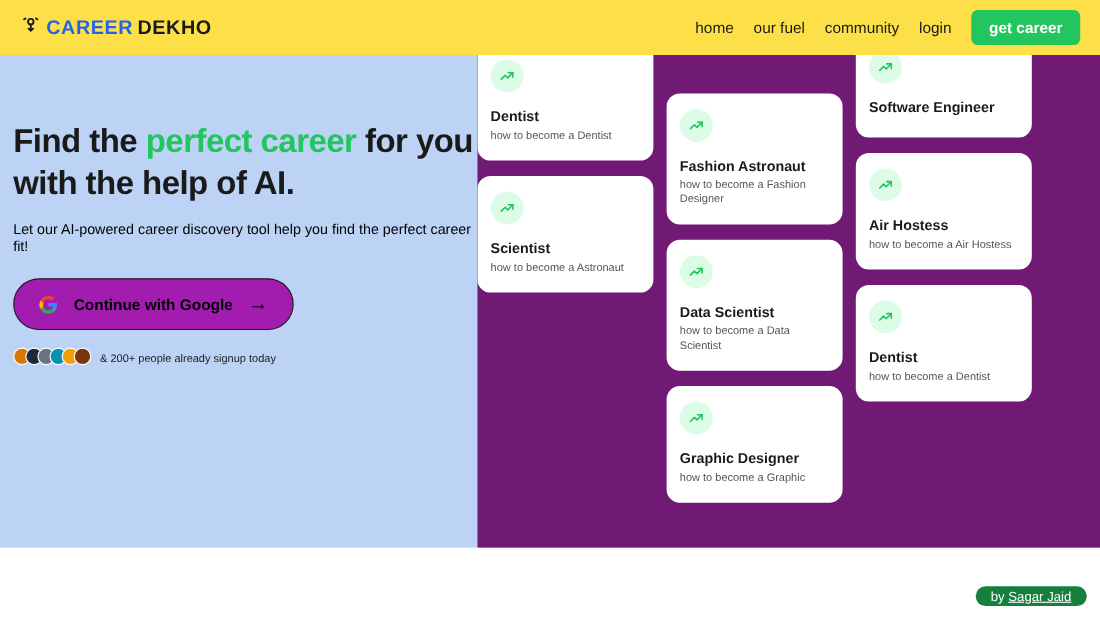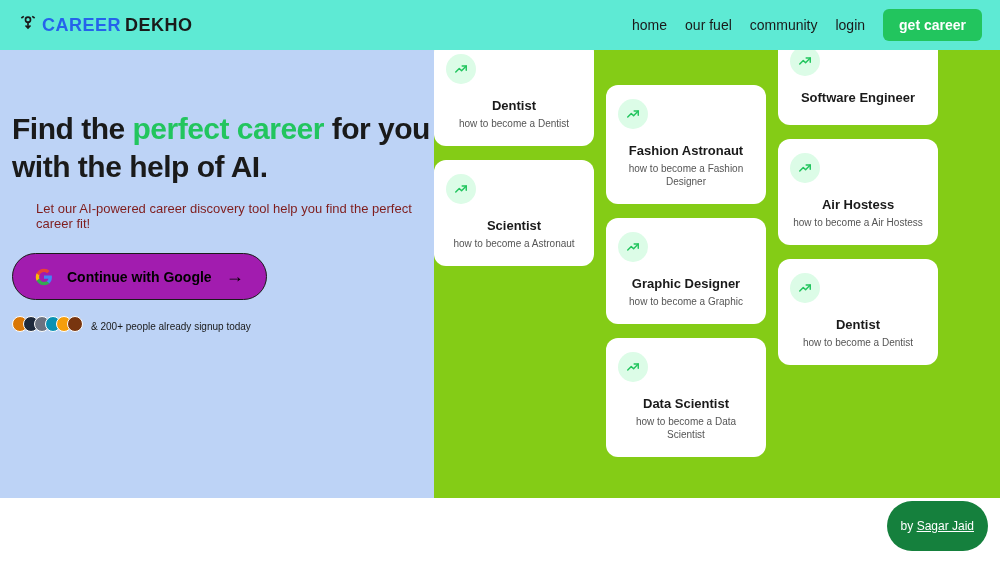--- a/index.html
+++ b/index.html
@@ -1,56 +1,56 @@
 <!DOCTYPE html>
 <html><head>
   <meta charset="utf-8">
   <style>
     * { margin: 0; padding: 0; box-sizing: border-box; }
     body { font-family: -apple-system, BlinkMacSystemFont, 'Segoe UI', sans-serif; width: 1000px; height: 563px; overflow: hidden; position: relative; background: #fff; }
     
-    header { display: flex; justify-content: space-between; align-items: center; padding: 15px 18px; background: #5eead4; height: 50px; }
+    header { display: flex; justify-content: space-between; align-items: center; padding: 15px 18px; background: #fde047; height: 50px; }
     .logo { display: flex; align-items: center; gap: 4px; font-weight: 700; font-size: 18px; letter-spacing: 0.5px; }
     .logo-icon svg { width: 20px; height: 20px; }
     .logo-career { color: #2563eb; }
     .logo-dekho { color: #1a1a1a; }
     
     nav { display: flex; align-items: center; gap: 18px; }
     nav a { text-decoration: none; color: #1a1a1a; font-size: 14px; font-weight: 500; }
     .cta { background: #22c55e; color: #fff; padding: 8px 16px; border-radius: 6px; font-size: 14px; font-weight: 600; cursor: pointer; }
     
     main { display: flex; height: 448px; }
     .left { width: 434px; background: #bdd3f6; padding: 60px 0 0 12px; display: flex; flex-direction: column; }
     .headline { font-size: 30px; font-weight: 700; color: #1a1a1a; line-height: 1.25; margin-bottom: 16px; letter-spacing: -0.5px; }
     .highlight { color: #22c55e; }
-    .subtext { font-size: 13px; color: #7f1d1d; margin-bottom: 22px; margin-left: 24px; }
+    .subtext { font-size: 13px; color: #000000; margin-bottom: 22px; }
     
     .google-btn { display: inline-flex; align-items: center; gap: 14px; background: #a21caf; border: 1.5px solid #1a1a1a; border-radius: 999px; padding: 12px 22px; font-size: 14px; font-weight: 600; cursor: pointer; width: fit-content; }
     .google-icon { width: 18px; height: 18px; }
     .arrow { font-size: 18px; }
     
     .social { display: flex; align-items: flex-end; gap: 8px; margin-top: 16px; }
     .avatars { display: flex; }
     .avatar { width: 16px; height: 16px; border-radius: 50%; border: 1.5px solid #fff; margin-left: -5px; }
     .avatar:first-child { margin-left: 0; }
     .social-text { font-size: 10px; color: #1a1a1a; }
     
-    .right { flex: 1; background: #84cc16; position: relative; overflow: hidden; text-align: center; }
+    .right { flex: 1; background: #701a75; position: relative; overflow: hidden; }
     .cols { display: flex; gap: 12px; position: absolute; left: 0; top: -10px; }
     .col { display: flex; flex-direction: column; gap: 14px; width: 160px; }
     .col:nth-child(2) { margin-top: 45px; }
     .col:nth-child(3) { margin-top: -8px; }
     
     .card { background: #fff; border-radius: 12px; padding: 14px 12px 16px; }
     .card-icon { width: 30px; height: 30px; border-radius: 50%; background: #dcfce7; display: flex; align-items: center; justify-content: center; margin-bottom: 14px; }
     .card-icon svg { width: 14px; height: 14px; }
     .card-title { font-size: 13px; font-weight: 600; color: #1a1a1a; margin-bottom: 4px; }
     .card-sub { font-size: 10px; color: #555; line-height: 1.3; }
     
-    .credit-pill { position: absolute; bottom: 12px; right: 12px; background: #15803d; color: #fff; padding: 18px 14px; border-radius: 999px; font-size: 12px; font-weight: 500; }
+    .credit-pill { position: absolute; bottom: 12px; right: 12px; background: #15803d; color: #fff; padding: 2px 14px; border-radius: 999px; font-size: 12px; font-weight: 500; }
     .credit-pill u { text-decoration: underline; }
     
     .white-strip { position: absolute; left: 0; right: 0; top: 498px; height: 65px; background: #fff; }
   </style>
 </head>
 <body>
 
 <header>
   <div class="logo">
     <span class="logo-icon">
@@ -135,32 +135,32 @@
             <div class="card-title">Fashion Astronaut</div>
             <div class="card-sub">how to become a Fashion Designer</div>
           </div>
         <div class="card">
             <div class="card-icon">
               <svg viewBox="0 0 24 24" fill="none" stroke="#22c55e" stroke-width="2.5" stroke-linecap="round" stroke-linejoin="round">
                 <polyline points="3,17 9,11 13,15 21,7"></polyline>
                 <polyline points="14,7 21,7 21,14"></polyline>
               </svg>
             </div>
+            <div class="card-title">Data Scientist</div>
+            <div class="card-sub">how to become a Data Scientist</div>
+          </div>
+        <div class="card">
+            <div class="card-icon">
+              <svg viewBox="0 0 24 24" fill="none" stroke="#22c55e" stroke-width="2.5" stroke-linecap="round" stroke-linejoin="round">
+                <polyline points="3,17 9,11 13,15 21,7"></polyline>
+                <polyline points="14,7 21,7 21,14"></polyline>
+              </svg>
+            </div>
             <div class="card-title">Graphic Designer</div>
             <div class="card-sub">how to become a Graphic</div>
-          </div>
-        <div class="card">
-            <div class="card-icon">
-              <svg viewBox="0 0 24 24" fill="none" stroke="#22c55e" stroke-width="2.5" stroke-linecap="round" stroke-linejoin="round">
-                <polyline points="3,17 9,11 13,15 21,7"></polyline>
-                <polyline points="14,7 21,7 21,14"></polyline>
-              </svg>
-            </div>
-            <div class="card-title">Data Scientist</div>
-            <div class="card-sub">how to become a Data Scientist</div>
           </div>
       </div>
       <div class="col">
         <div class="card">
             <div class="card-icon">
               <svg viewBox="0 0 24 24" fill="none" stroke="#22c55e" stroke-width="2.5" stroke-linecap="round" stroke-linejoin="round">
                 <polyline points="3,17 9,11 13,15 21,7"></polyline>
                 <polyline points="14,7 21,7 21,14"></polyline>
               </svg>
             </div>

